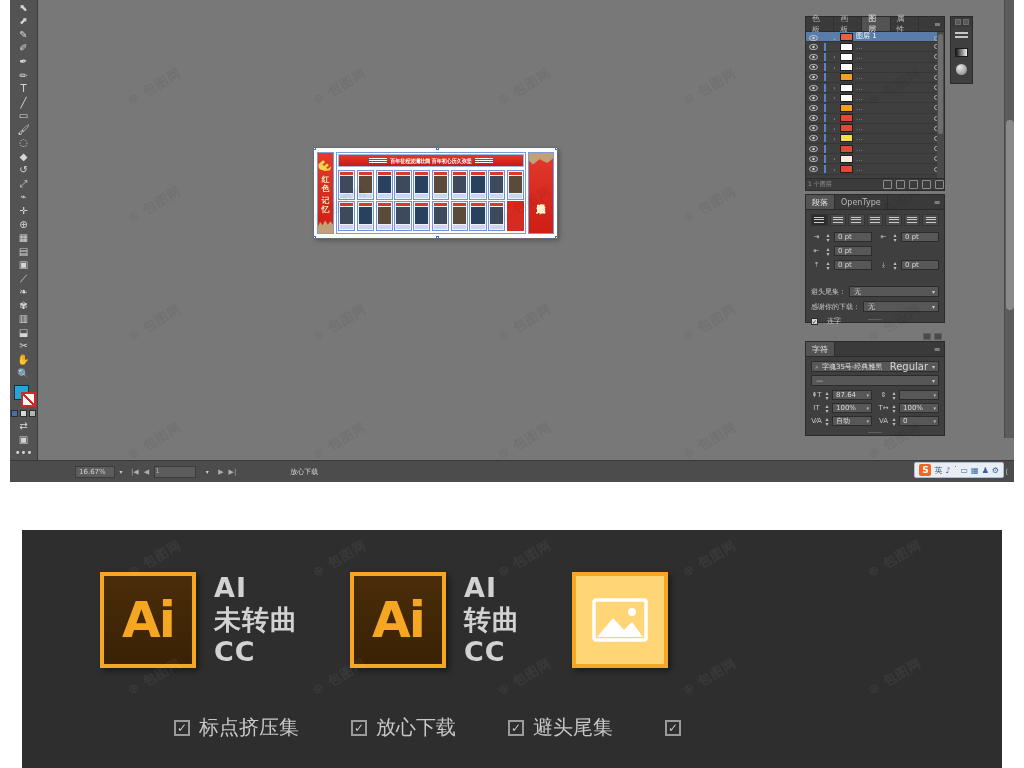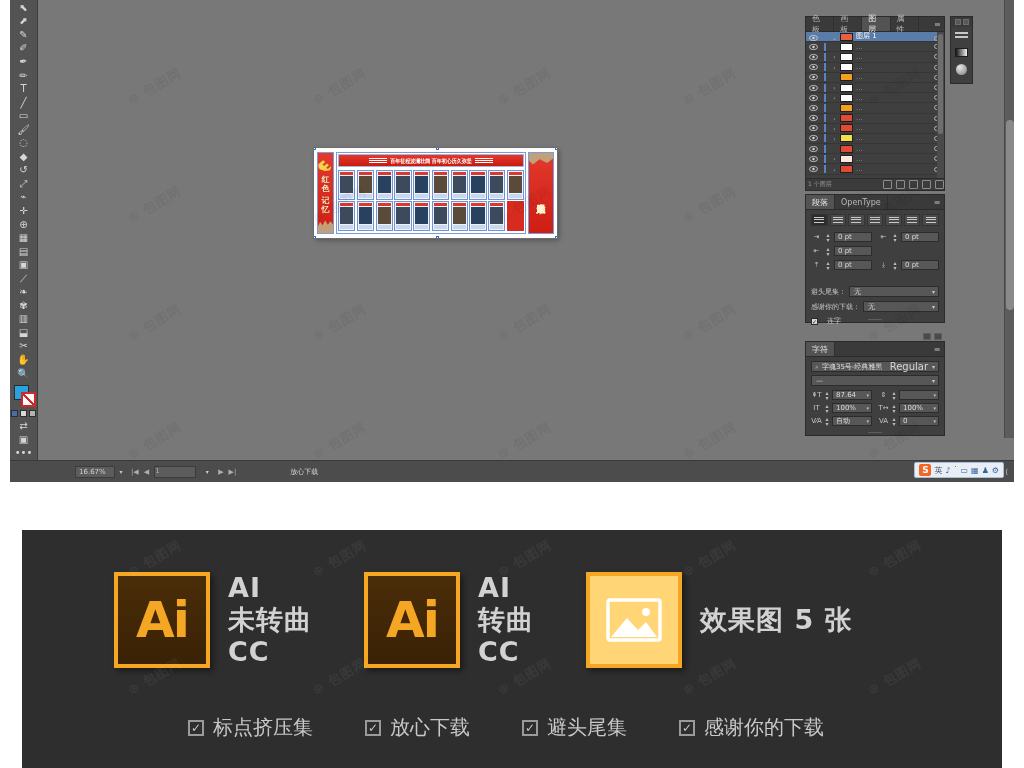--- a/index.html
+++ b/index.html
@@ -300,21 +300,20 @@
   .ime .sogou {
     width:12px; height:12px; background:#f26522; color:#fff; border-radius:2px;
     font-size:9px; font-weight:bold; display:flex; align-items:center; justify-content:center;
   }
   .ime i { color:#2f5f9e; font-style:normal; font-size:8px; }
 
   
   .promo {
     position:absolute; left:22px; top:530px; width:980px; height:238px;
     background:#2e2e2e;
-    padding-left:14px;
   }
   .promo-row { display:flex; align-items:center; padding:42px 0 0 78px; gap:52px; }
   .promo-item { display:flex; align-items:center; gap:18px; }
   .ai-badge {
     width:96px; height:96px; border:4px solid #f5a623;
     background: linear-gradient(#4a2d08, #3a2206);
     display:flex; align-items:center; justify-content:center;
     color:#f5a623; font-size:50px; font-weight:bold; letter-spacing:-2px;
     font-family:"DejaVu Sans", sans-serif;
     box-shadow: 3px 3px 6px rgba(0,0,0,0.45);
@@ -1012,40 +1011,38 @@
         </div>
         <div class="promo-item">
           <div class="img-badge">
             <svg width="56" height="44" viewBox="0 0 56 44">
               <rect x="2" y="2" width="52" height="40" rx="2" fill="none" stroke="#fff" stroke-width="3.5"></rect>
               <circle cx="40" cy="14" r="4" fill="#fff"></circle>
               <path d="M5 39 L21 20 L32 32 L40 24 L51 39 Z" fill="#fff"></path>
             </svg>
           </div>
           <div class="promo-text">
-            <div class="l2">效果图 5 张</div>
           </div>
         </div>
       </div>
     <div class="promo-feats" id="promo-feats">
         <div class="feat">
           <span class="cb">✓</span>
           <span>标点挤压集</span>
         </div>
         <div class="feat">
           <span class="cb">✓</span>
           <span>放心下载</span>
         </div>
         <div class="feat">
           <span class="cb">✓</span>
           <span>避头尾集</span>
         </div>
         <div class="feat">
           <span class="cb">✓</span>
-          <span>感谢你的下载</span>
         </div>
       </div>
   </div>
 
   <div id="wm-layer">
       <span class="wm dk" style="left: 125px; top: 78px;">⊕ 包图网</span>
       <span class="wm dk" style="left: 310px; top: 78px;">⊕ 包图网</span>
       <span class="wm dk" style="left: 495px; top: 78px;">⊕ 包图网</span>
       <span class="wm dk" style="left: 680px; top: 78px;">⊕ 包图网</span>
       <span class="wm dk" style="left: 865px; top: 78px;">⊕ 包图网</span>

